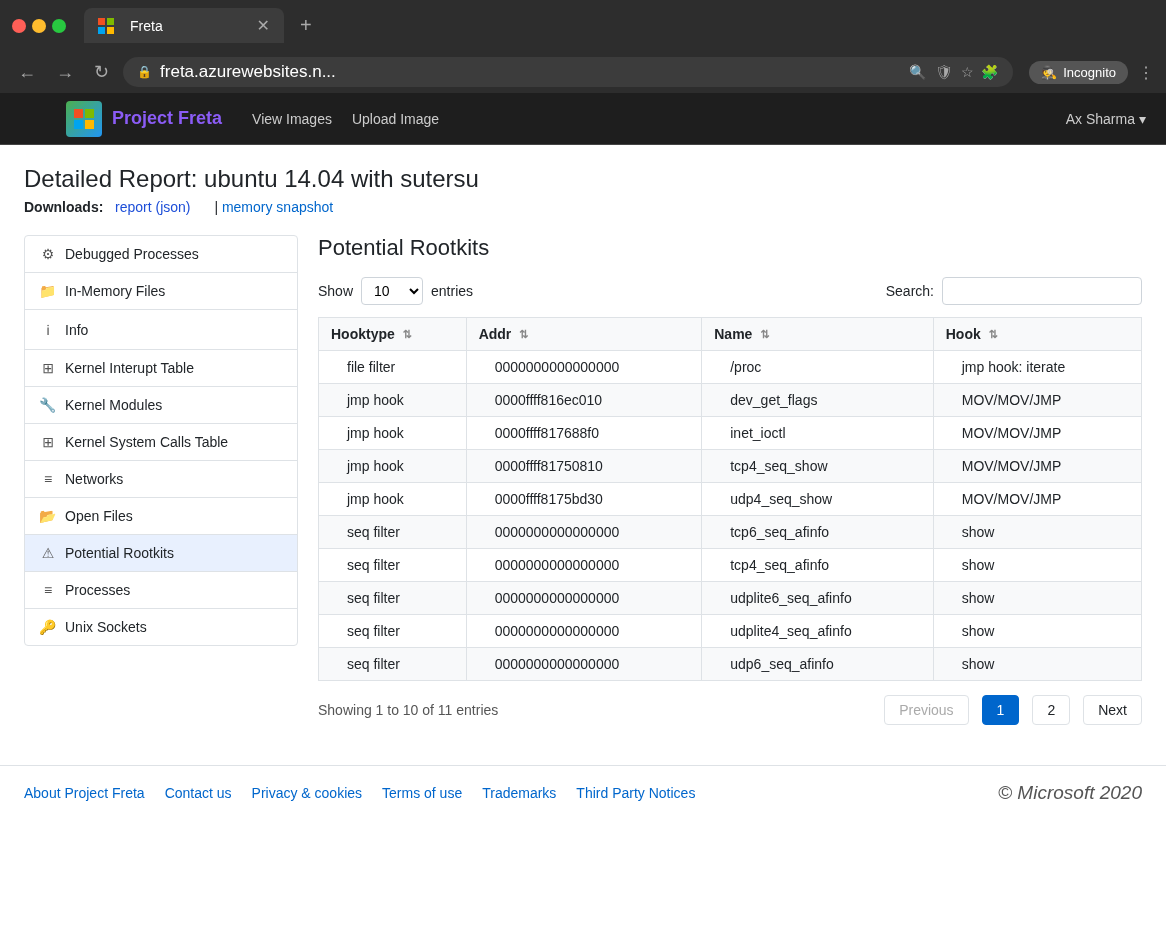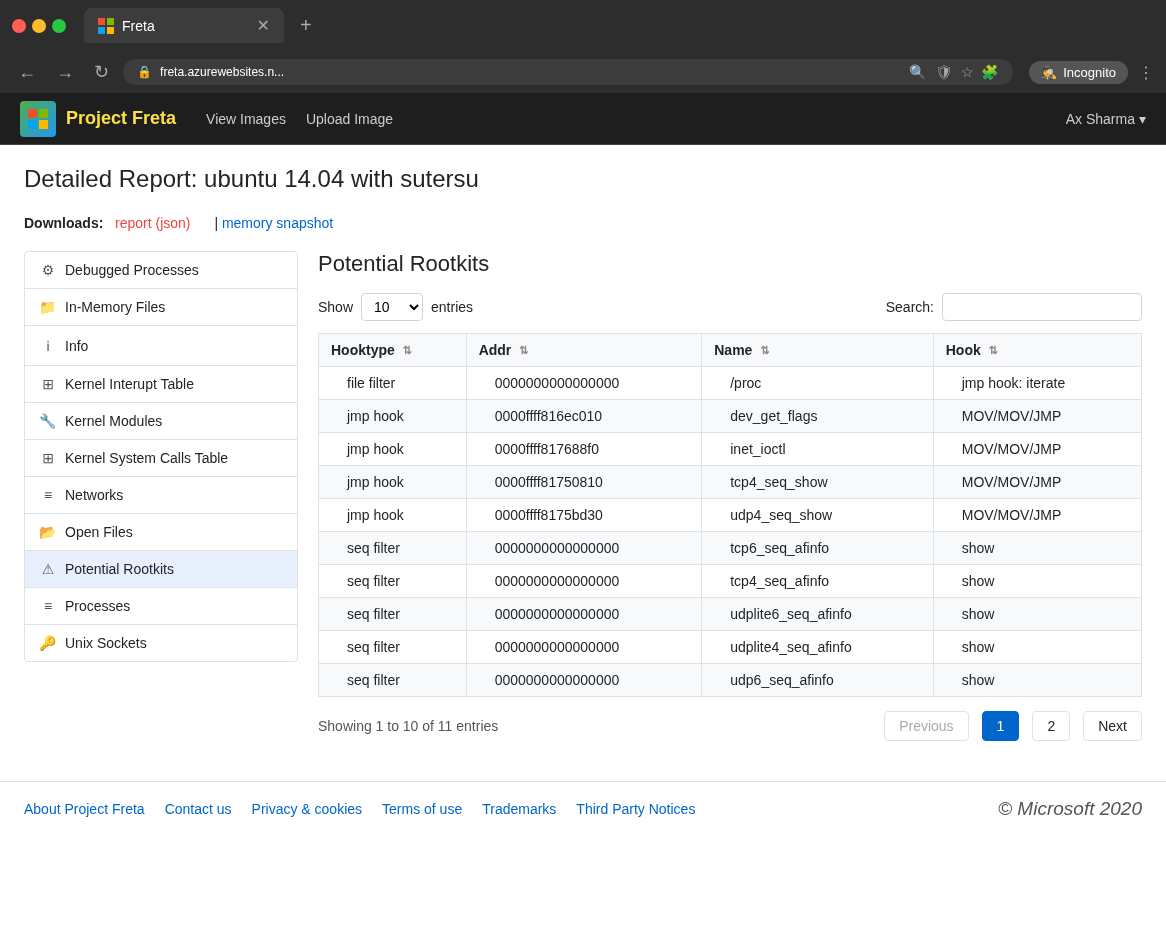--- a/index.html
+++ b/index.html
@@ -6,42 +6,42 @@
     body { font-family: -apple-system, BlinkMacSystemFont, 'Segoe UI', sans-serif; background: #fff; color: #212529; font-size: 14px; }
 
     
     .browser-chrome { background: #2d2d2d; width: 1166px; }
     .browser-titlebar { display: flex; align-items: center; padding: 8px 12px; gap: 8px; }
     .traffic-lights { display: flex; gap: 6px; }
     .traffic-light { width: 14px; height: 14px; border-radius: 50%; }
     .tl-red { background: #ff5f57; }
     .tl-yellow { background: #febc2e; }
     .tl-green { background: #28c840; }
-    .browser-tab { display: flex; align-items: center; background: #3c3c3c; border-radius: 8px 8px 0 0; padding: 8px 14px; gap: 8px; color: #fff; font-size: 14px; margin-left: 10px; min-width: 200px; }
+    .browser-tab { display: flex; align-items: center; background: #3c3c3c; border-radius: 8px 8px 0 0; padding: 8px 14px; gap: 16px; color: #fff; font-size: 14px; margin-left: 10px; min-width: 200px; }
     .tab-close { margin-left: auto; color: #aaa; cursor: pointer; font-size: 16px; }
     .new-tab-btn { color: #aaa; font-size: 20px; cursor: pointer; margin-left: 8px; }
     .browser-addressbar { display: flex; align-items: center; padding: 6px 12px; gap: 8px; background: #2d2d2d; }
     .nav-btn { color: #aaa; font-size: 18px; cursor: pointer; background: none; border: none; padding: 4px 6px; }
     .address-box { display: flex; align-items: center; flex: 1; background: #3c3c3c; border-radius: 20px; padding: 5px 14px; gap: 8px; }
-    .address-text { color: #fff; font-size: 12px; flex: 1; }
+    .address-text { color: #fff; font-size: 17px; flex: 1; }
     .addr-icon { color: #aaa; font-size: 14px; }
     .toolbar-icons { display: flex; align-items: center; gap: 10px; margin-left: 8px; }
     .toolbar-icon { color: #aaa; font-size: 16px; cursor: pointer; }
     .incognito-btn { display: flex; align-items: center; gap: 6px; background: #555; border-radius: 20px; padding: 4px 12px; color: #fff; font-size: 13px; cursor: pointer; }
 
     
     .app-navbar { display: flex; align-items: center; background: #1e1e1e; padding: 0 20px; height: 52px; border-bottom: 1px solid #444; }
-    .app-logo { display: flex; align-items: center; gap: 10px; color: #fde047; font-size: 18px; font-weight: 600; margin-right: 30px; }
+    .app-logo { display: flex; align-items: center; gap: 10px; color: #8b5cf6; font-size: 18px; font-weight: 600; margin-right: 30px; margin-left: 46px; }
     .logo-icon { width: 36px; height: 36px; background: linear-gradient(135deg, #4CAF50, #2196F3); border-radius: 4px; display: flex; align-items: center; justify-content: center; }
     .nav-link { color: #ccc; text-decoration: none; font-size: 14px; margin-right: 20px; cursor: pointer; }
     .nav-user { margin-left: auto; color: #ccc; font-size: 14px; cursor: pointer; display: flex; align-items: center; gap: 4px; justify-content: space-between; }
 
     
     .main-content { padding: 20px 24px; }
-    .page-title { font-size: 24px; font-weight: 300; color: #212529; margin-bottom: 22px; }
+    .page-title { font-size: 24px; font-weight: 300; color: #212529; margin-bottom: 6px; }
     .downloads-line { font-size: 14px; color: #212529; margin-bottom: 20px; }
     .downloads-line strong { font-weight: 600; }
     .downloads-line a { color: #0066cc; text-decoration: none; }
 
     
     .content-layout { display: flex; gap: 0; }
 
     
     .sidebar { width: 274px; min-width: 274px; border: 1px solid #dee2e6; border-radius: 4px; overflow: hidden; height: fit-content; }
     .sidebar-item { display: flex; align-items: center; gap: 8px; padding: 10px 14px; font-size: 14px; color: #212529; cursor: pointer; border-bottom: 1px solid #dee2e6; text-decoration: none; }
@@ -151,21 +151,21 @@
     <span>Ax Sharma</span>
     <span>▾</span>
   </div>
 </div>
 
 <div class="main-content">
   <h1 class="page-title">Detailed Report: ubuntu 14.04 with sutersu</h1>
   <p class="downloads-line">
     <strong>Downloads:</strong>
     &nbsp;
-    <a class="nav-link" style="display:inline;color:#ef4444;">report (json)</a>
+    <a class="nav-link" style="display:inline;color:#1d4ed8;">report (json)</a>
     <span> | </span>
     <a class="nav-link" style="display:inline;color:#0066cc;">memory snapshot</a>
   </p>
 
   <div class="content-layout">
 
     <div class="sidebar" id="sidebar-container">
         <div class="sidebar-item">
       <span class="sidebar-icon">⚙</span>
       <span>Debugged Processes</span>

